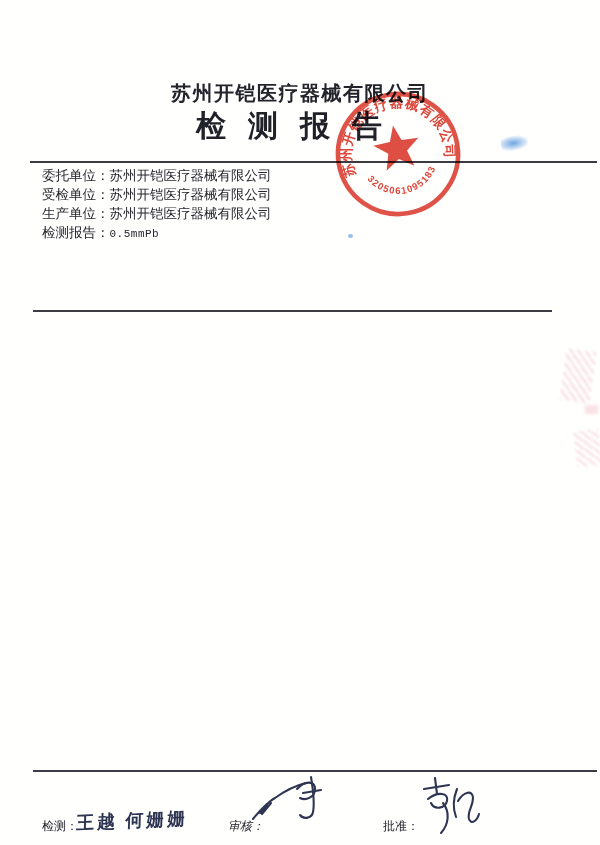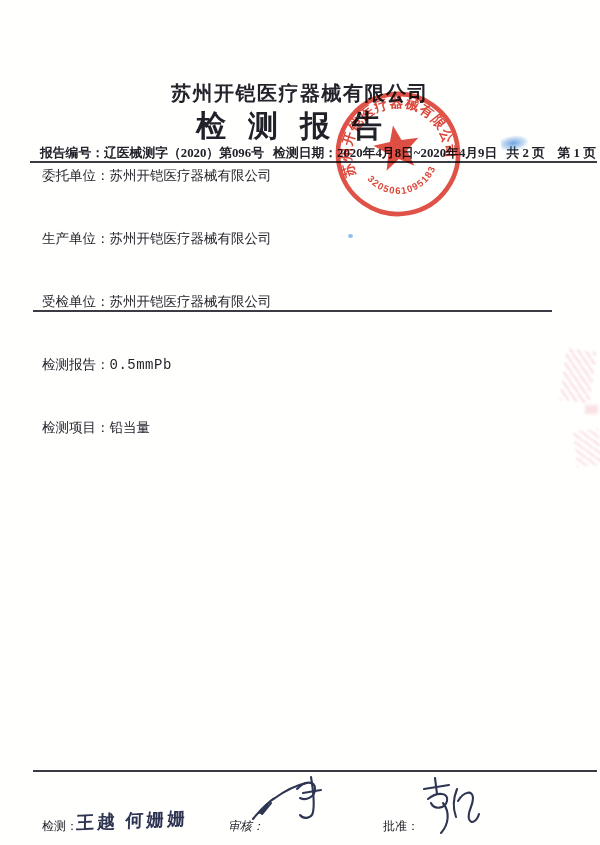--- a/index.html
+++ b/index.html
@@ -23,27 +23,27 @@
     position:absolute; top:145px; left:40px; width:556px;
     display:flex; justify-content:space-between; align-items:baseline;
     font-size:12.8px; font-weight:bold; color:#212129; white-space:nowrap;
   }
   .rule { position:absolute; background:#3b3b44; height:1.6px; }
   .rule-1 { top:161px; left:30px; width:567px; }
   .rule-2 { top:310px; left:33px; width:519px; }
   .rule-3 { top:770px; left:33px; width:564px; }
   .fields {
     position:absolute; top:167px; left:42px; width:540px;
-    display:flex; flex-direction:column;gap:44px;
+    display:flex; flex-direction:column;
   }
   .field-row { height:19px; font-size:13.5px; white-space:nowrap; }
   .field-row.std { font-weight:bold; }
   .results { position:absolute; top:316px; left:42px; width:540px; }
   .result-row { height:22px; font-size:13.5px; white-space:nowrap; }
-  .mono { font-family:"Liberation Mono","DejaVu Sans Mono",monospace; font-size:14px; letter-spacing:0.5px; }
+  .mono { font-family:"Liberation Mono","DejaVu Sans Mono",monospace; font-size:11px; letter-spacing:0.5px; }
   .footer-row {
     position:absolute; top:814px; left:0; width:588px; height:50px;
     font-size:12px; color:#23232b;
   }
   .footer-label { position:absolute; top:4px; white-space:nowrap; }
   .lbl-test { left:42px; }
   .lbl-review { left:228px;font-style:italic; }
   .lbl-approve { left:383px;text-align:right; }
   .sig-testers {
     position:absolute; left:76px; top:-6px; width:135px;
@@ -76,34 +76,28 @@
 </style>
 </head>
 <body>
 
 <div class="page">
 
   <div class="institute">苏州开铠医疗器械有限公司</div>
 
   <div class="big-title">检测报告</div>
 
-  <div class="header-row">
-    <span><span>报告编号：</span><span>辽医械测字（2020）第096号</span></span>
-    <span><span>检测日期：</span><span>2020年4月8日~2020年4月9日</span></span>
-    <span>共 2 页　第 1 页</span>
-  </div>
 
   <div class="rule rule-1"></div>
 
   <div class="fields">
     <div class="field-row"><span>委托单位：</span><span>苏州开铠医疗器械有限公司</span></div>
+    <div class="field-row"><span>受检单位：</span><span>苏州开铠医疗器械有限公司</span></div>
     <div class="field-row"><span>生产单位：</span><span>苏州开铠医疗器械有限公司</span></div>
-    <div class="field-row"><span>受检单位：</span><span>苏州开铠医疗器械有限公司</span></div>
     <div class="field-row"><span>检测报告：</span><span class="mono">0.5mmPb</span></div>
-    <div class="field-row"><span>检测项目：</span><span>铅当量</span></div>
   </div>
 
   <div class="rule rule-2"></div>
 
 
   <div class="rule rule-3"></div>
 
   <div class="footer-row">
     <span class="footer-label lbl-test">检测：</span>
     <span class="sig-testers">王越 何姗姗</span>

